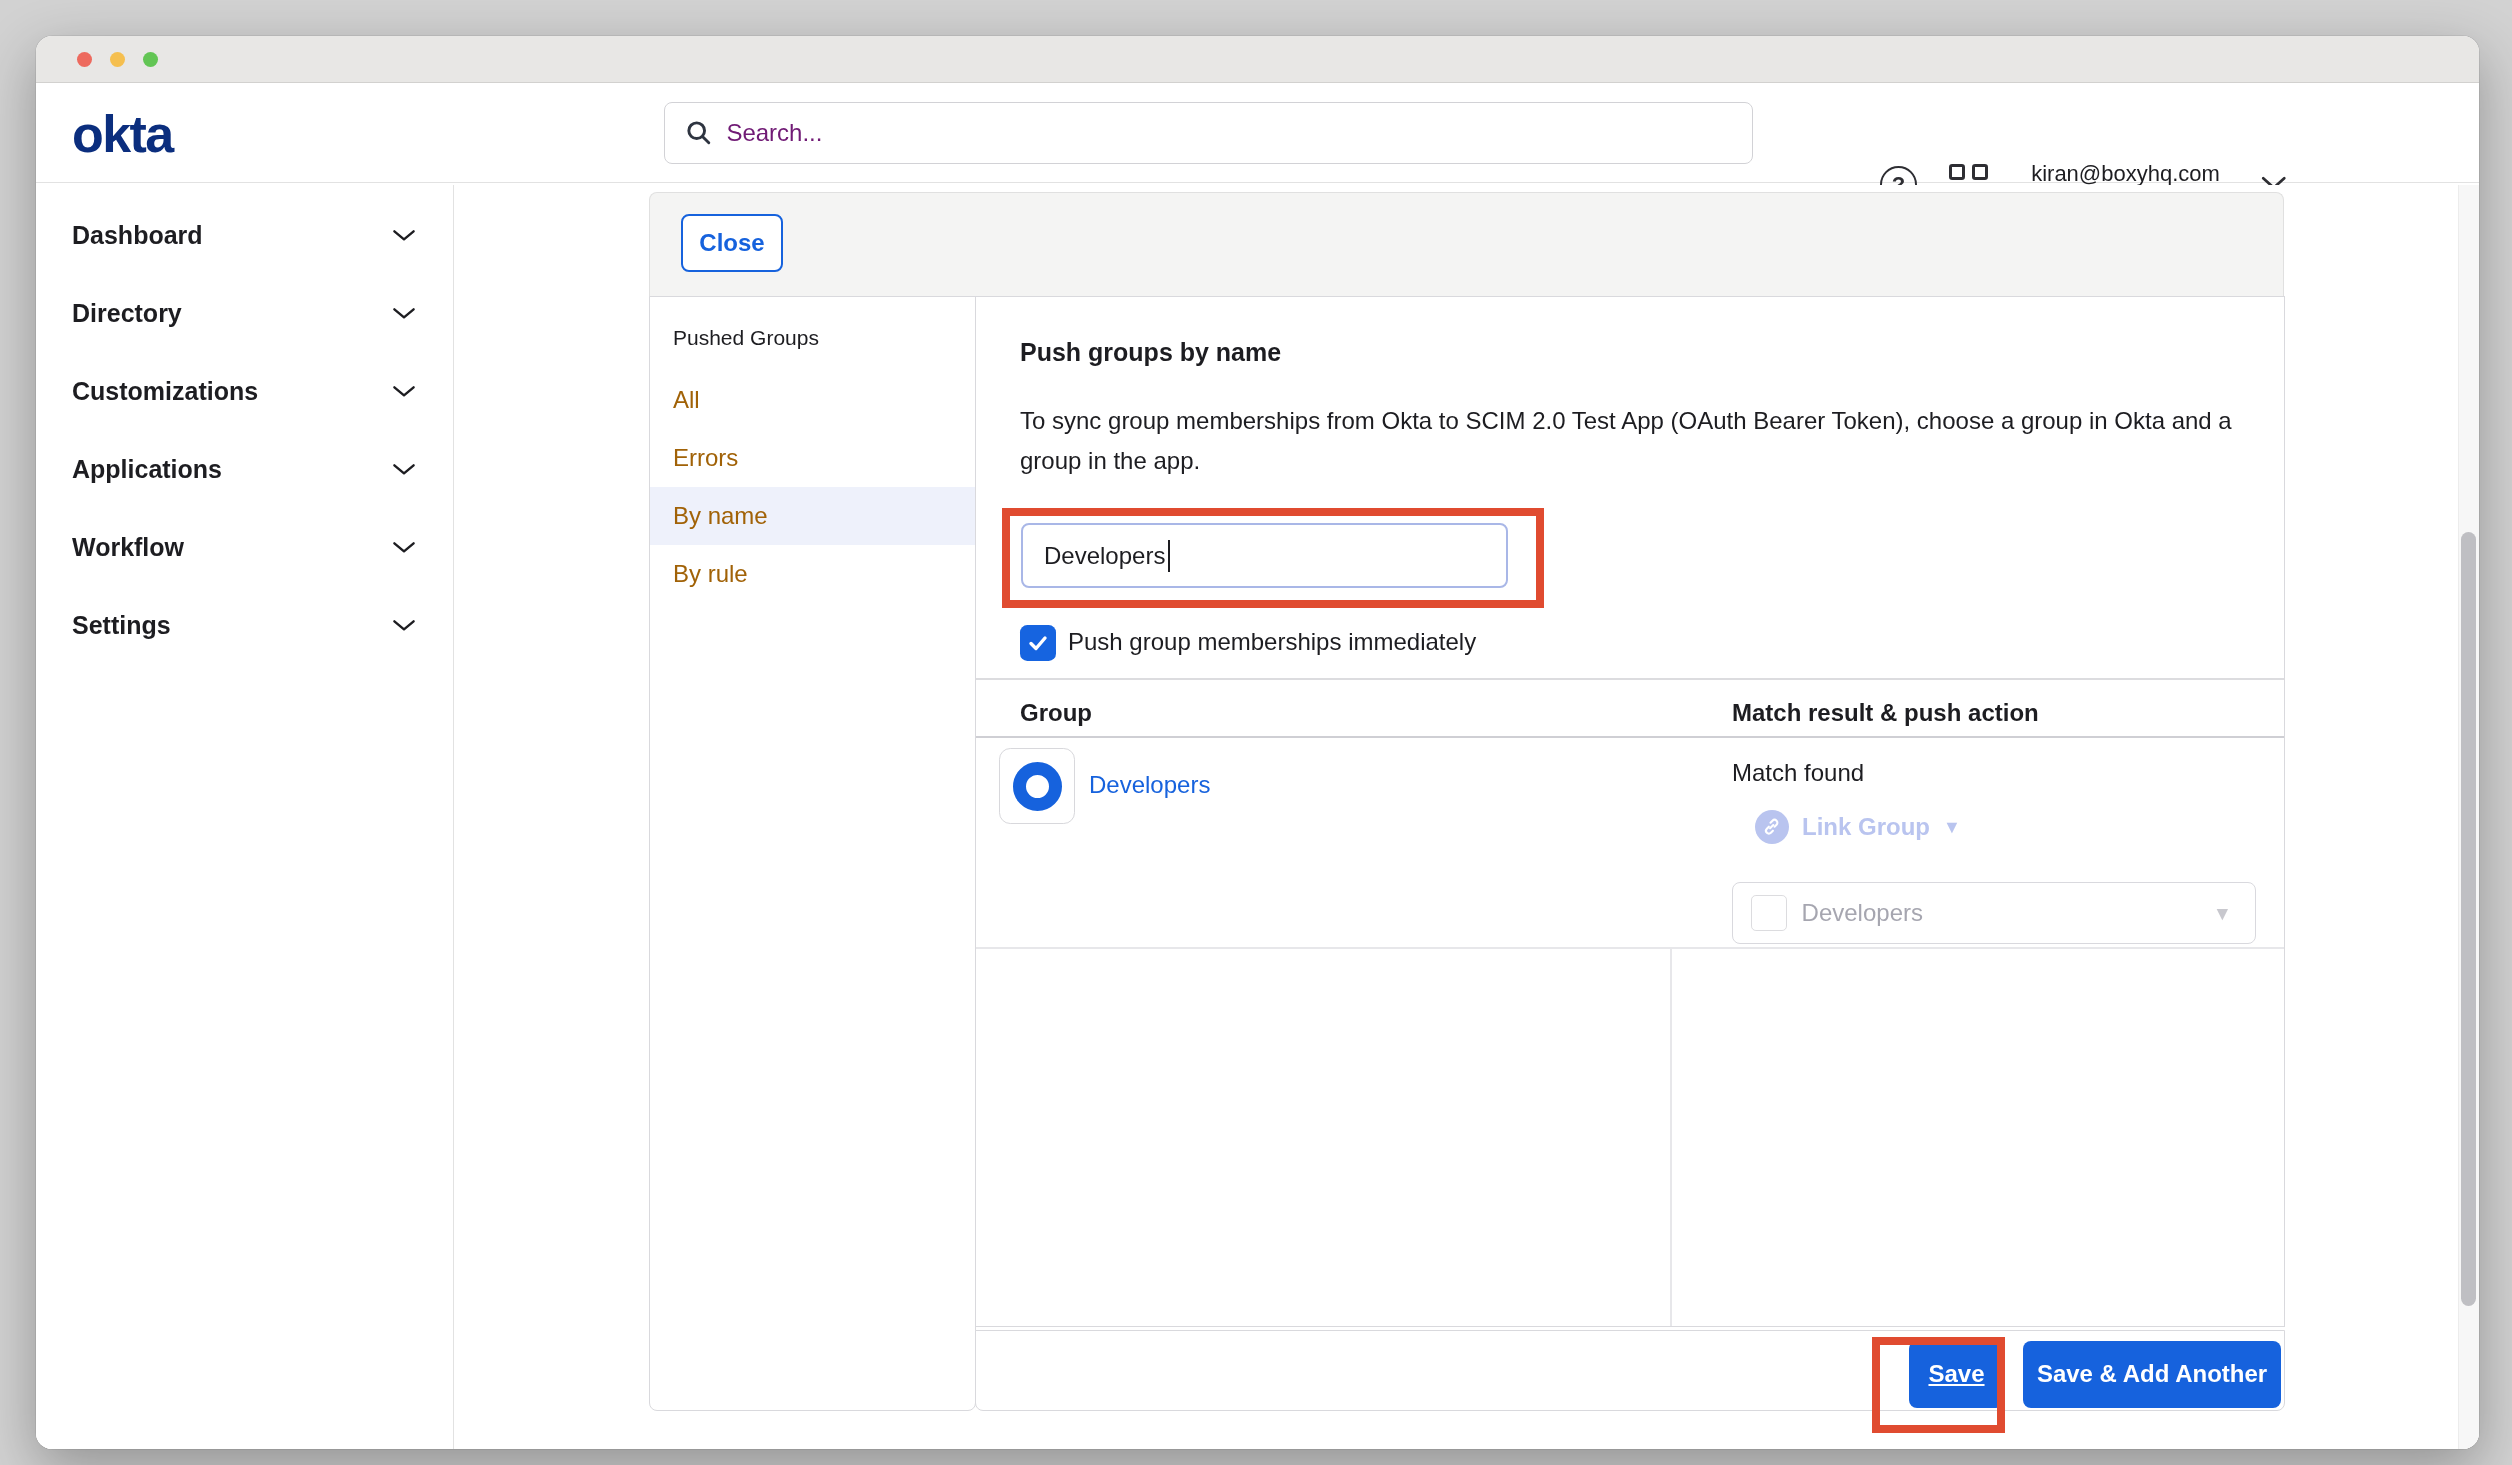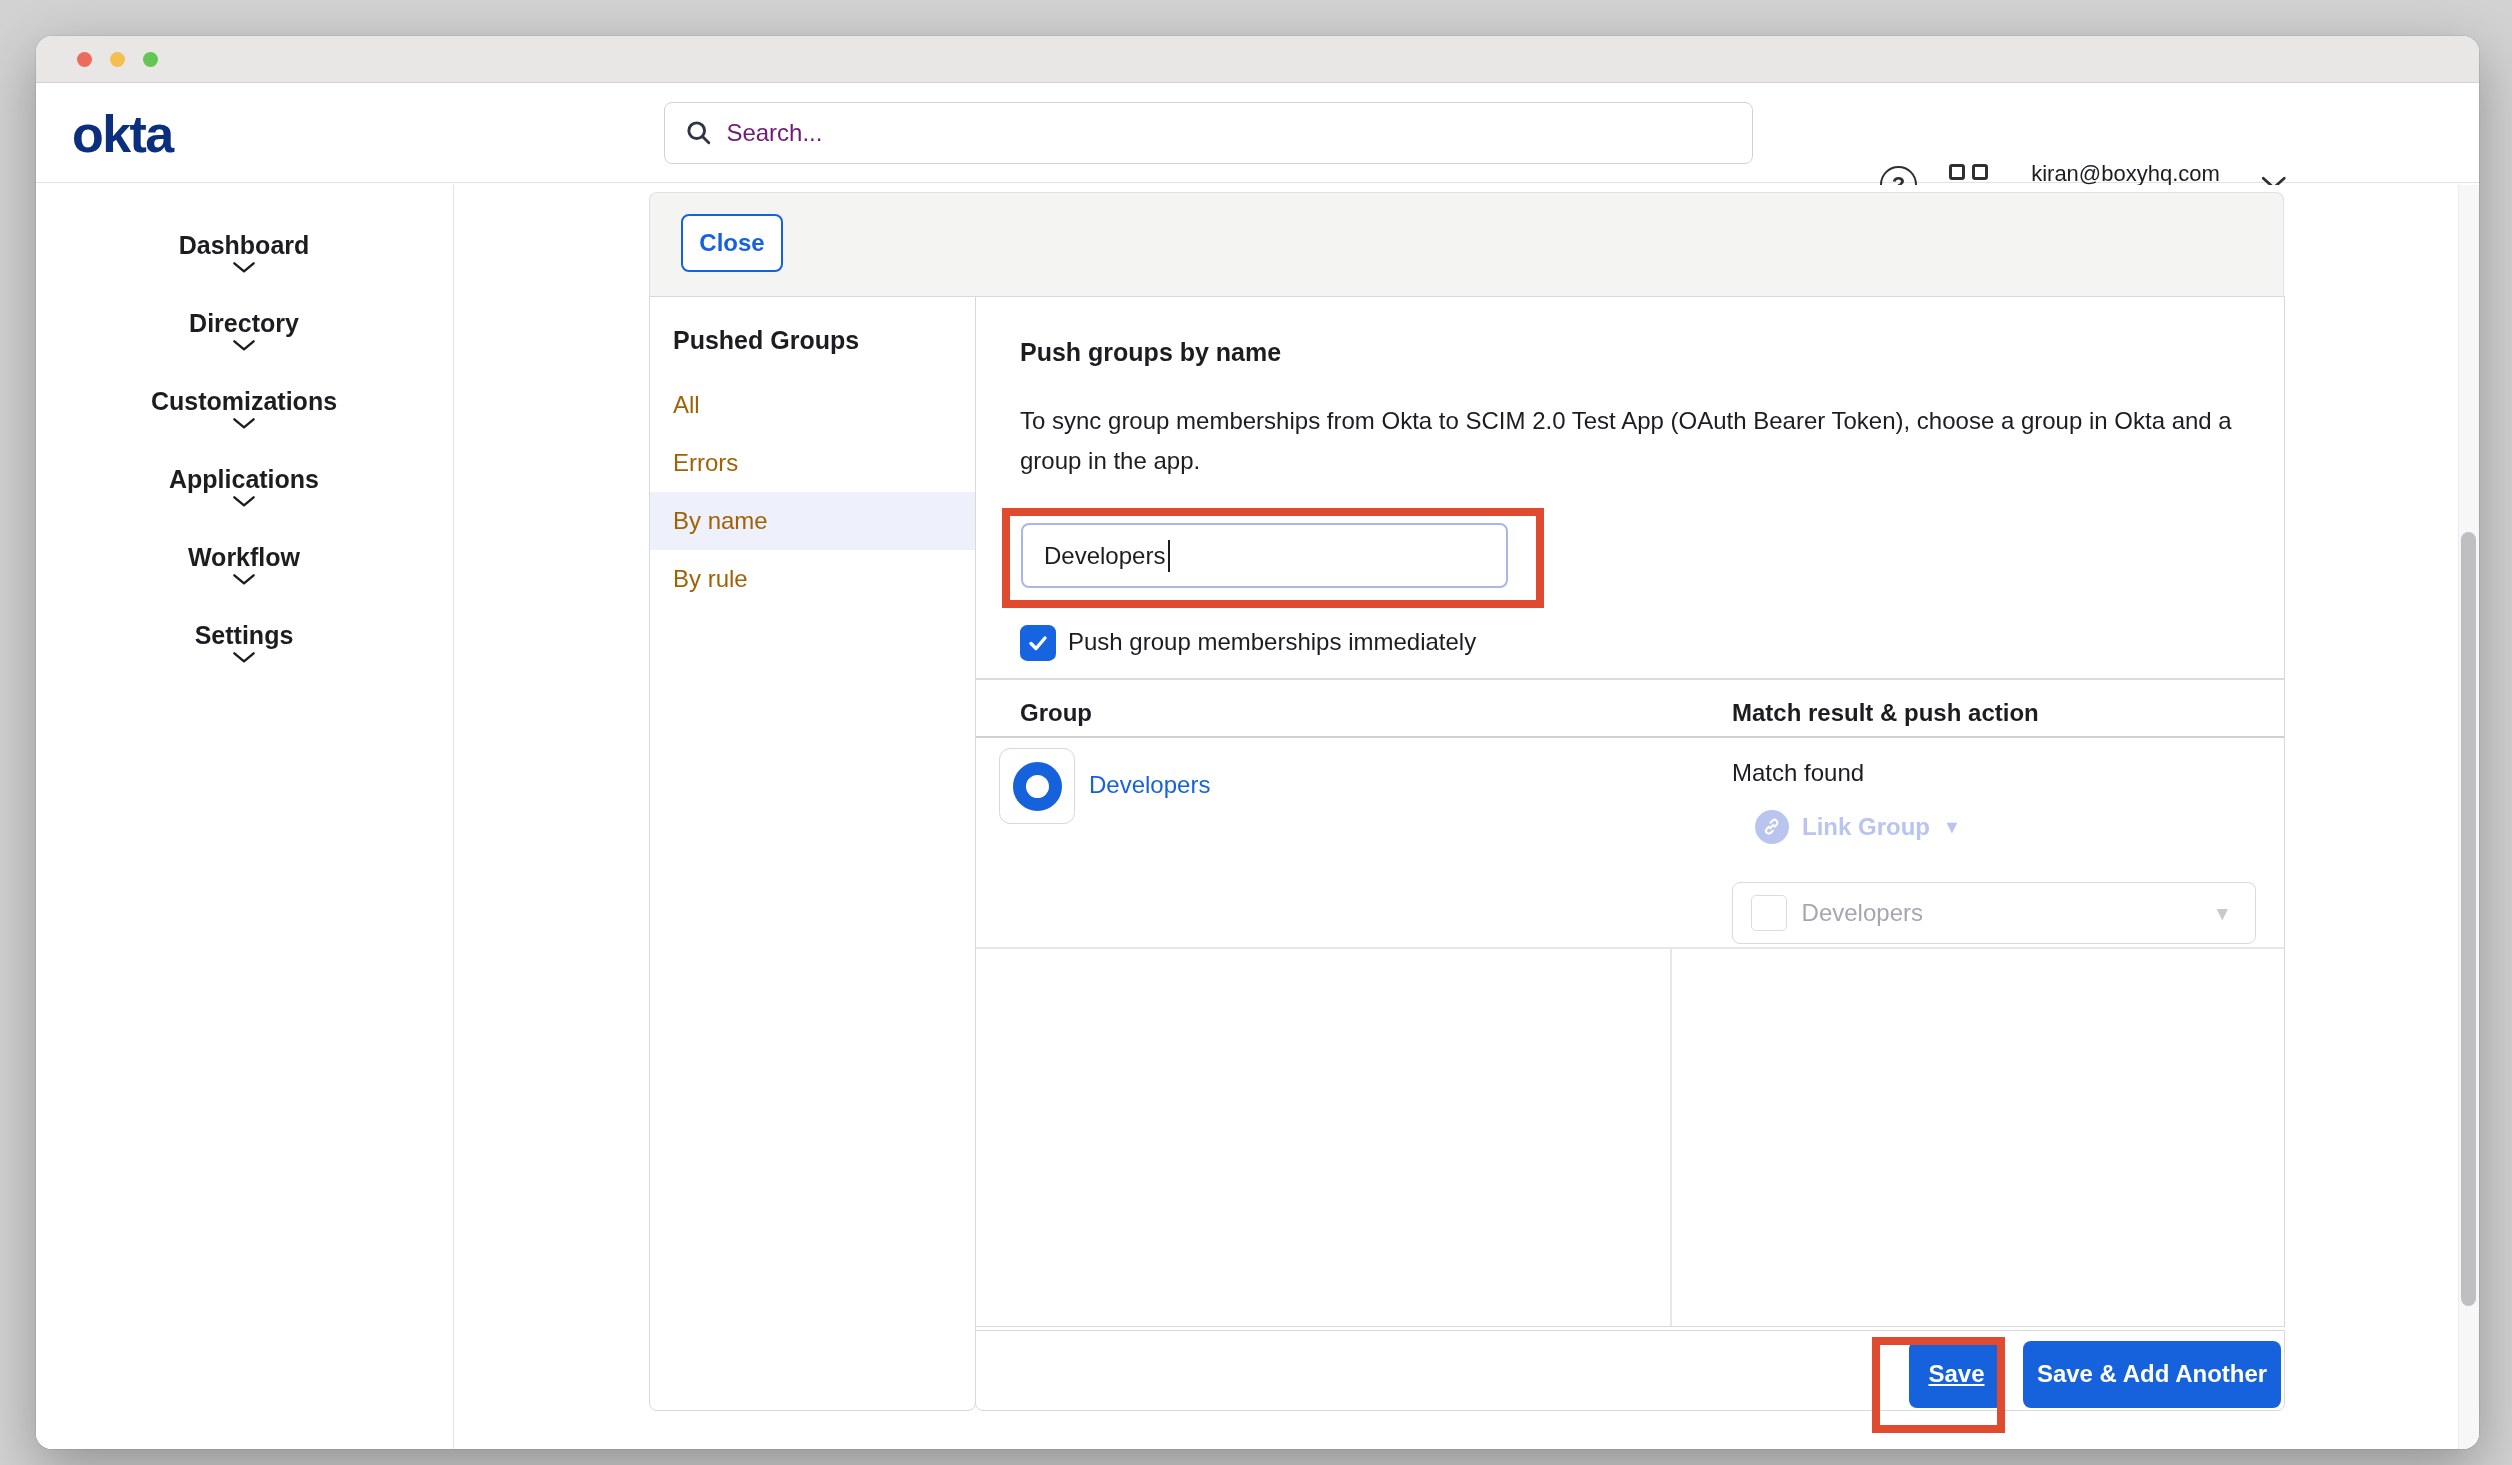--- a/index.html
+++ b/index.html
@@ -55,22 +55,22 @@
     font-size:22px; line-height:29px; color:#1d1d21;
   }
   .nav-chev { position:absolute; left:2224px; top:91px; }
   
   .bodyarea { position:absolute; left:0; top:149px; right:0; bottom:0; background:#fff; }
   .sidebar {
     position:absolute; left:0; top:0; bottom:0; width:418px;
     border-right:1.6px solid #e2e2e2; background:#fff; padding-top:11.3px;
   }
   .side-item {
-    height:78px; display:flex; align-items:center; justify-content:flex-end;
-    padding:0 37px 0 36px; cursor:pointer;flex-direction:column;
+    height:78px; display:flex; align-items:center; justify-content:space-between;
+    padding:0 37px 0 36px; cursor:pointer;
   }
   .side-item .lbl { font-size:25px; font-weight:600; color:#1d1d21; }
   
   .scrolltrack {
     position:absolute; right:0; top:149px; bottom:0; width:21px;
     background:#f7f7f7; border-left:1.6px solid #ececec;
   }
   .scrollthumb {
     position:absolute; left:2.4px; top:347px; width:14.6px; height:774px;
     background:#bfbfc3; border-radius:8px;
@@ -84,21 +84,21 @@
   .close-btn {
     position:absolute; left:31px; top:21px; width:102px; height:58px;
     background:#fff; border:2.4px solid #1662dd; border-radius:8px;
     color:#1662dd; font-size:24px; font-weight:700;
     display:flex; align-items:center; justify-content:center; cursor:pointer;
   }
   .subnav-card {
     position:absolute; left:613px; top:260px; width:327px; height:1115px;
     background:#fff; border:1.6px solid #d9d9dd; border-radius:0 0 8px 8px;
   }
-  .subnav-title { font-size:25px; font-weight:700; padding:29px 0 21px 23px; }
+  .subnav-title { font-size:21px; font-weight:400; padding:29px 0 21px 23px; }
   .subnav-item {
     height:58px; display:flex; align-items:center; padding-left:23px;
     font-size:24px; color:#a16207; cursor:pointer;
   }
   .subnav-item.selected { background:#eef1fb; }
   .content-card {
     position:absolute; left:939px; top:260px; width:1310px; height:1031px;
     background:#fff; border:1.6px solid #d9d9dd; border-radius:0;
   }
   .form-title { position:absolute; left:44px; top:41px; font-size:25px; font-weight:600; }

